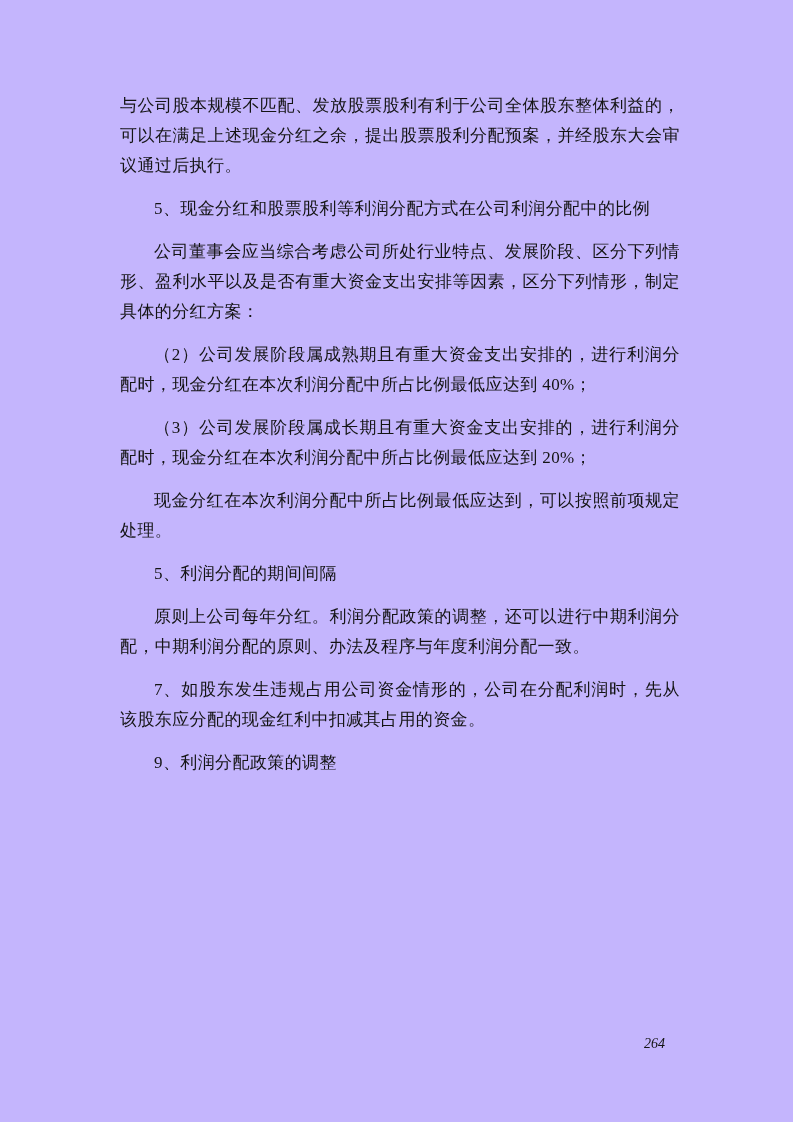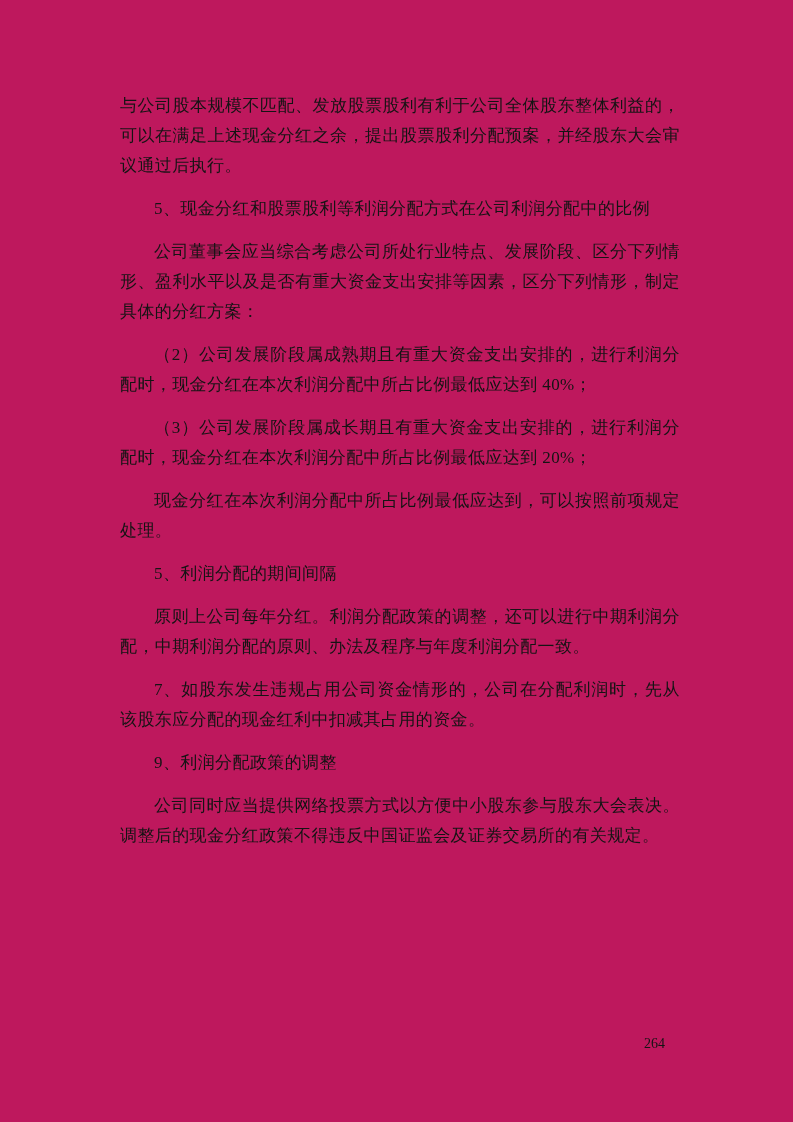--- a/index.html
+++ b/index.html
@@ -4,21 +4,21 @@
 <style>
   html, body {
     margin: 0;
     padding: 0;
     background: #ffffff;
   }
   .page {
     position: relative;
     width: 793px;
     height: 1122px;
-    background: #be185d;
+    background: #c4b5fd;
     overflow: hidden;
     font-family: "Liberation Serif", "DejaVu Serif", serif;
     color: #141414;
   }
   .content {
     position: absolute;
     left: 120px;
     top: 91px;
     width: 560px;
   }
@@ -33,33 +33,33 @@
   .content p.indent {
     text-indent: 34px;
   }
   .page-number {
     position: absolute;
     top: 1035px;
     right: 128px;
     font-size: 14px;
     line-height: 18px;
     color: #141414;
+    font-style: italic;
   }
 </style>
 </head>
 <body>
 
 <div class="page">
   <div class="content">
     <p>与公司股本规模不匹配、发放股票股利有利于公司全体股东整体利益的，可以在满足上述现金分红之余，提出股票股利分配预案，并经股东大会审议通过后执行。</p>
     <p class="indent">5、现金分红和股票股利等利润分配方式在公司利润分配中的比例</p>
     <p class="indent">公司董事会应当综合考虑公司所处行业特点、发展阶段、区分下列情形、盈利水平以及是否有重大资金支出安排等因素，区分下列情形，制定具体的分红方案：</p>
     <p class="indent">（2）公司发展阶段属成熟期且有重大资金支出安排的，进行利润分配时，现金分红在本次利润分配中所占比例最低应达到 40%；</p>
     <p class="indent">（3）公司发展阶段属成长期且有重大资金支出安排的，进行利润分配时，现金分红在本次利润分配中所占比例最低应达到 20%；</p>
     <p class="indent">现金分红在本次利润分配中所占比例最低应达到，可以按照前项规定处理。</p>
     <p class="indent">5、利润分配的期间间隔</p>
     <p class="indent">原则上公司每年分红。利润分配政策的调整，还可以进行中期利润分配，中期利润分配的原则、办法及程序与年度利润分配一致。</p>
     <p class="indent">7、如股东发生违规占用公司资金情形的，公司在分配利润时，先从该股东应分配的现金红利中扣减其占用的资金。</p>
     <p class="indent">9、利润分配政策的调整</p>
-    <p class="indent">公司同时应当提供网络投票方式以方便中小股东参与股东大会表决。调整后的现金分红政策不得违反中国证监会及证券交易所的有关规定。</p>
   </div>
   <div class="page-number">264</div>
 </div>
 
 </body></html>

